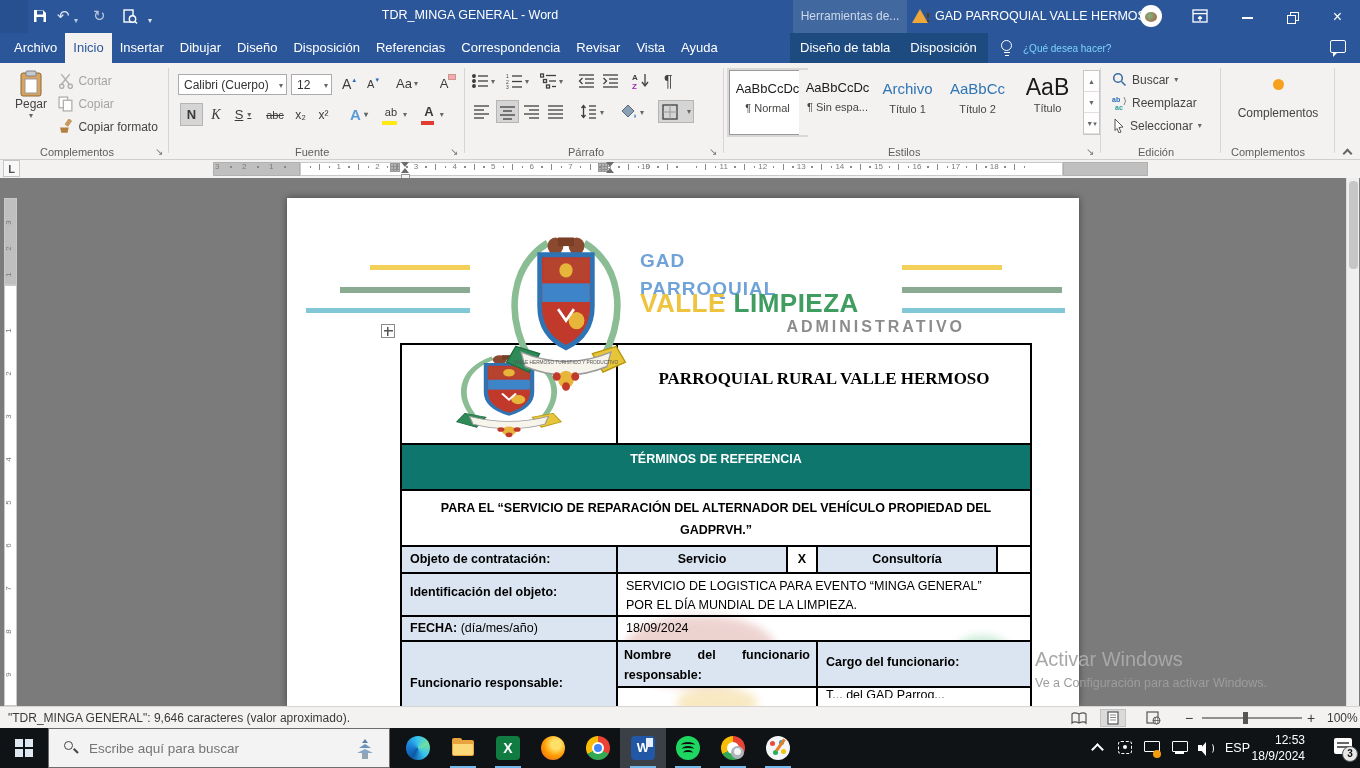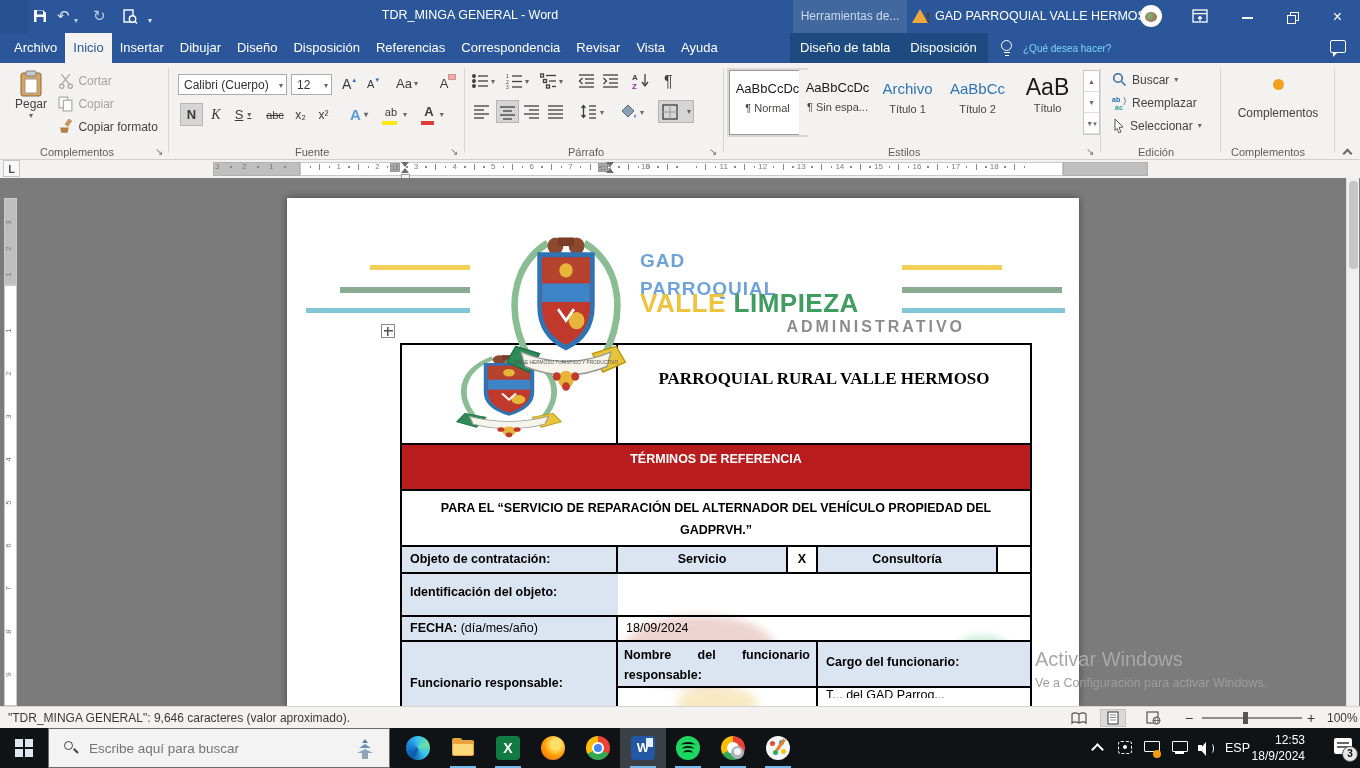--- a/index.html
+++ b/index.html
@@ -89,21 +89,21 @@
     linear-gradient(#555,#555) center/9px 1.5px no-repeat,
     linear-gradient(#555,#555) center/1.5px 9px no-repeat,#fdfdfd}
   .blob{position:absolute;border-radius:45%;filter:blur(4px)}
   .tbl{position:absolute;left:113px;top:145px;width:632px;border:2px solid #000;font-size:12.5px;color:#000}
   .tr{display:flex;border-bottom:2px solid #000}
   .tr:last-child{border-bottom:none}
   .td{border-right:2px solid #000;overflow:hidden}
   .td:last-child{border-right:none}
   .blue{background:#dbe5f1}
   .bold{font-weight:bold}
-  .navyrow{background:#b91c1c;color:#fff}
+  .navyrow{background:#0f766e;color:#fff}
   .activ1{position:absolute;font-size:20px;color:#a8a8a8}
   .activ2{position:absolute;font-size:12.5px;color:#9d9d9d}
   .vscroll{position:absolute;left:1346px;top:0;width:13px;height:528px;background:#efefef;border-left:1px solid #ddd}
   .vthumb{position:absolute;left:2px;top:3px;width:9px;height:88px;background:#c6c6c6;border-radius:4px}
   
   .statusbar{position:absolute;left:0;top:706px;width:1360px;height:22px;background:#f3f2f1;border-top:1px solid #d6d4d2;font-size:12px;color:#3b3a39}
   .viewbtn{position:absolute;top:2px;width:26px;height:18px;display:flex;align-items:center;justify-content:center}
   .viewbtn.pressed{background:#dadada;border:1px solid #c2c2c2}
   .ztrack{position:absolute;top:10px;width:100px;height:2px;background:#8f8f8f}
   .zhandle{position:absolute;top:5px;width:5px;height:12px;background:#555}
@@ -691,20 +691,24 @@
         </div>
         <div class="tr" style="height:27px;line-height:25px">
           <div class="td blue bold" style="width:216px;padding-left:8px">Objeto de contratación:</div>
           <div class="td blue bold" style="width:170px;text-align:center">Servicio</div>
           <div class="td bold" style="width:30px;text-align:center">X</div>
           <div class="td blue bold" style="width:180px;text-align:center">Consultoría</div>
           <div class="td" style="flex:1"></div>
         </div>
         <div class="tr" style="height:43px">
           <div class="td blue bold" style="width:216px;padding:11px 0 0 8px">Identificación del objeto:</div>
+          <div class="td" style="flex:1;padding:3px 0 0 8px;line-height:19px">
+            <div>SERVICIO DE LOGISTICA PARA EVENTO “MINGA GENERAL”</div>
+            <div>POR EL DÍA MUNDIAL DE LA LIMPIEZA.</div>
+          </div>
         </div>
         <div class="tr" style="height:25px;line-height:23px">
           <div class="td blue" style="width:216px;padding-left:8px"><b>FECHA:</b><span> (día/mes/año)</span></div>
           <div class="td" style="flex:1;padding-left:8px">18/09/2024</div>
         </div>
         <div class="tr" style="height:120px">
           <div class="td blue bold" style="width:216px;padding:34px 0 0 8px">Funcionario responsable:</div>
           <div class="td" style="width:200px">
             <div class="blue bold" style="height:46px;border-bottom:2px solid #000;padding:3px 6px 0 6px;line-height:20px;text-align:justify">Nombre del funcionario responsable:</div>
             <div style="height:10px"></div>

